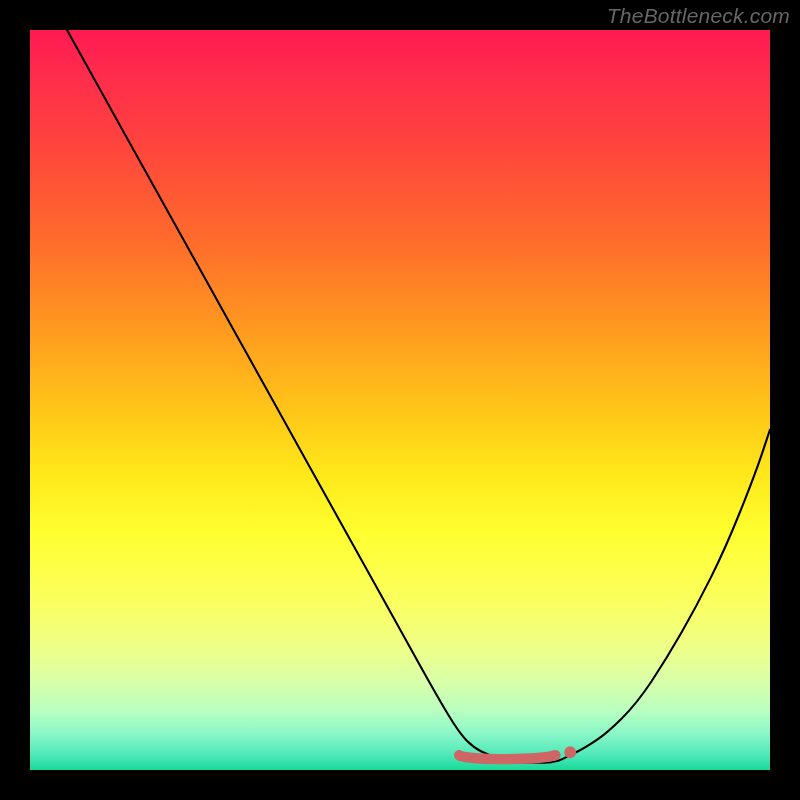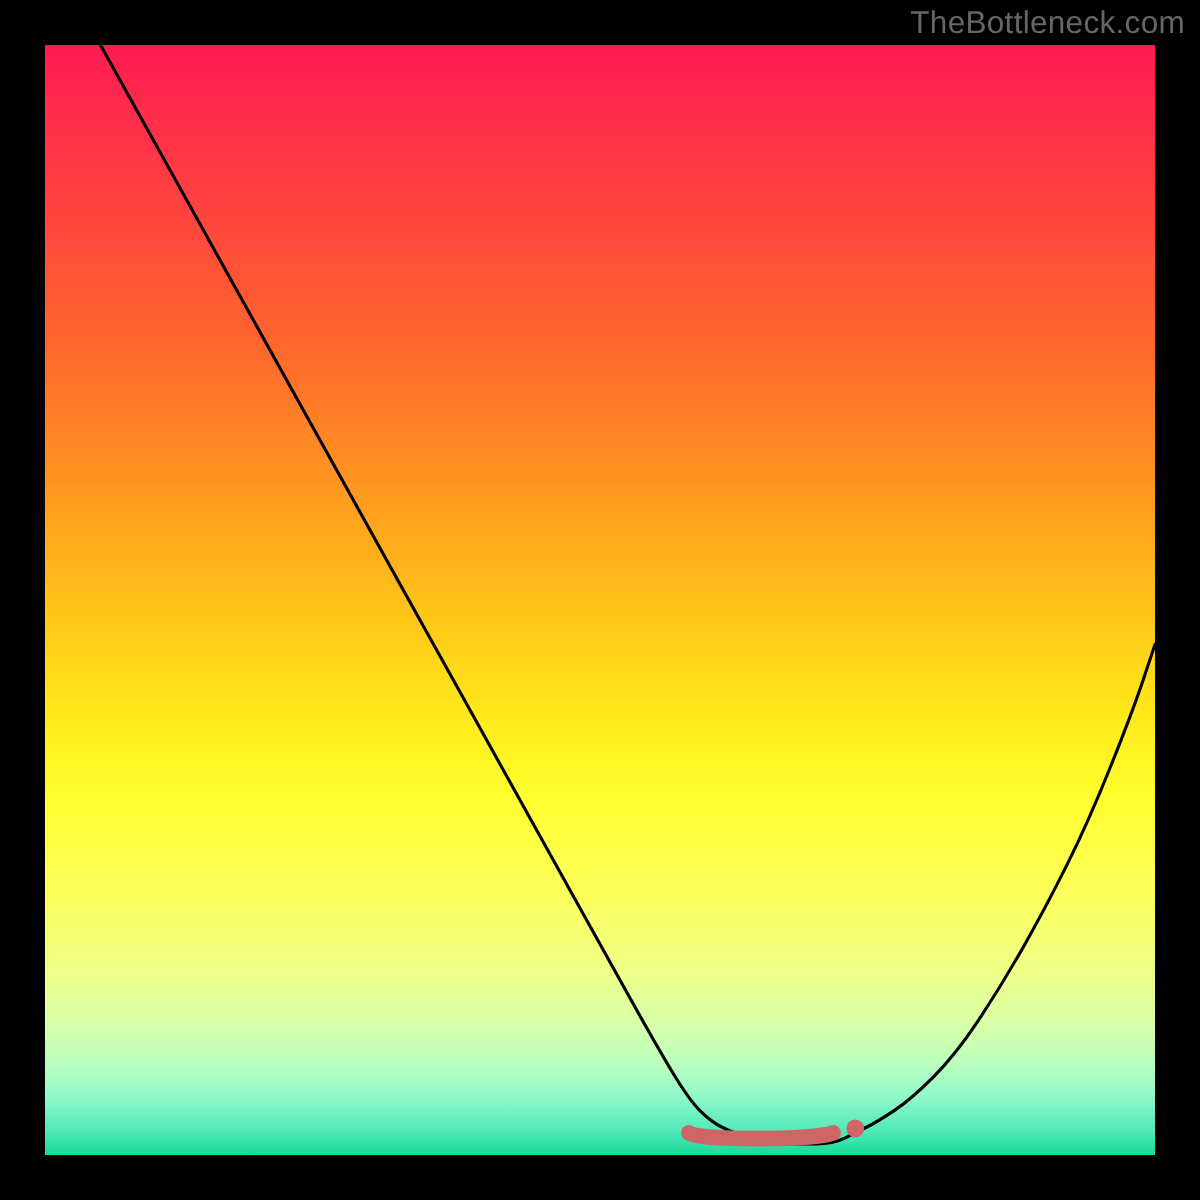--- a/index.html
+++ b/index.html
@@ -19,20 +19,21 @@
   }
   .watermark {
     position: absolute;
     top: 4px;
     right: 10px;
     color: #666;
     font-size: 21px;
     font-weight: 500;
     letter-spacing: 0.2px;
     z-index: 10;
+    font-style: italic;
   }
   .plot {
     position: absolute;
     left: 30px;
     top: 30px;
     width: 740px;
     height: 740px;
   }
   .gradient {
     position: absolute;

